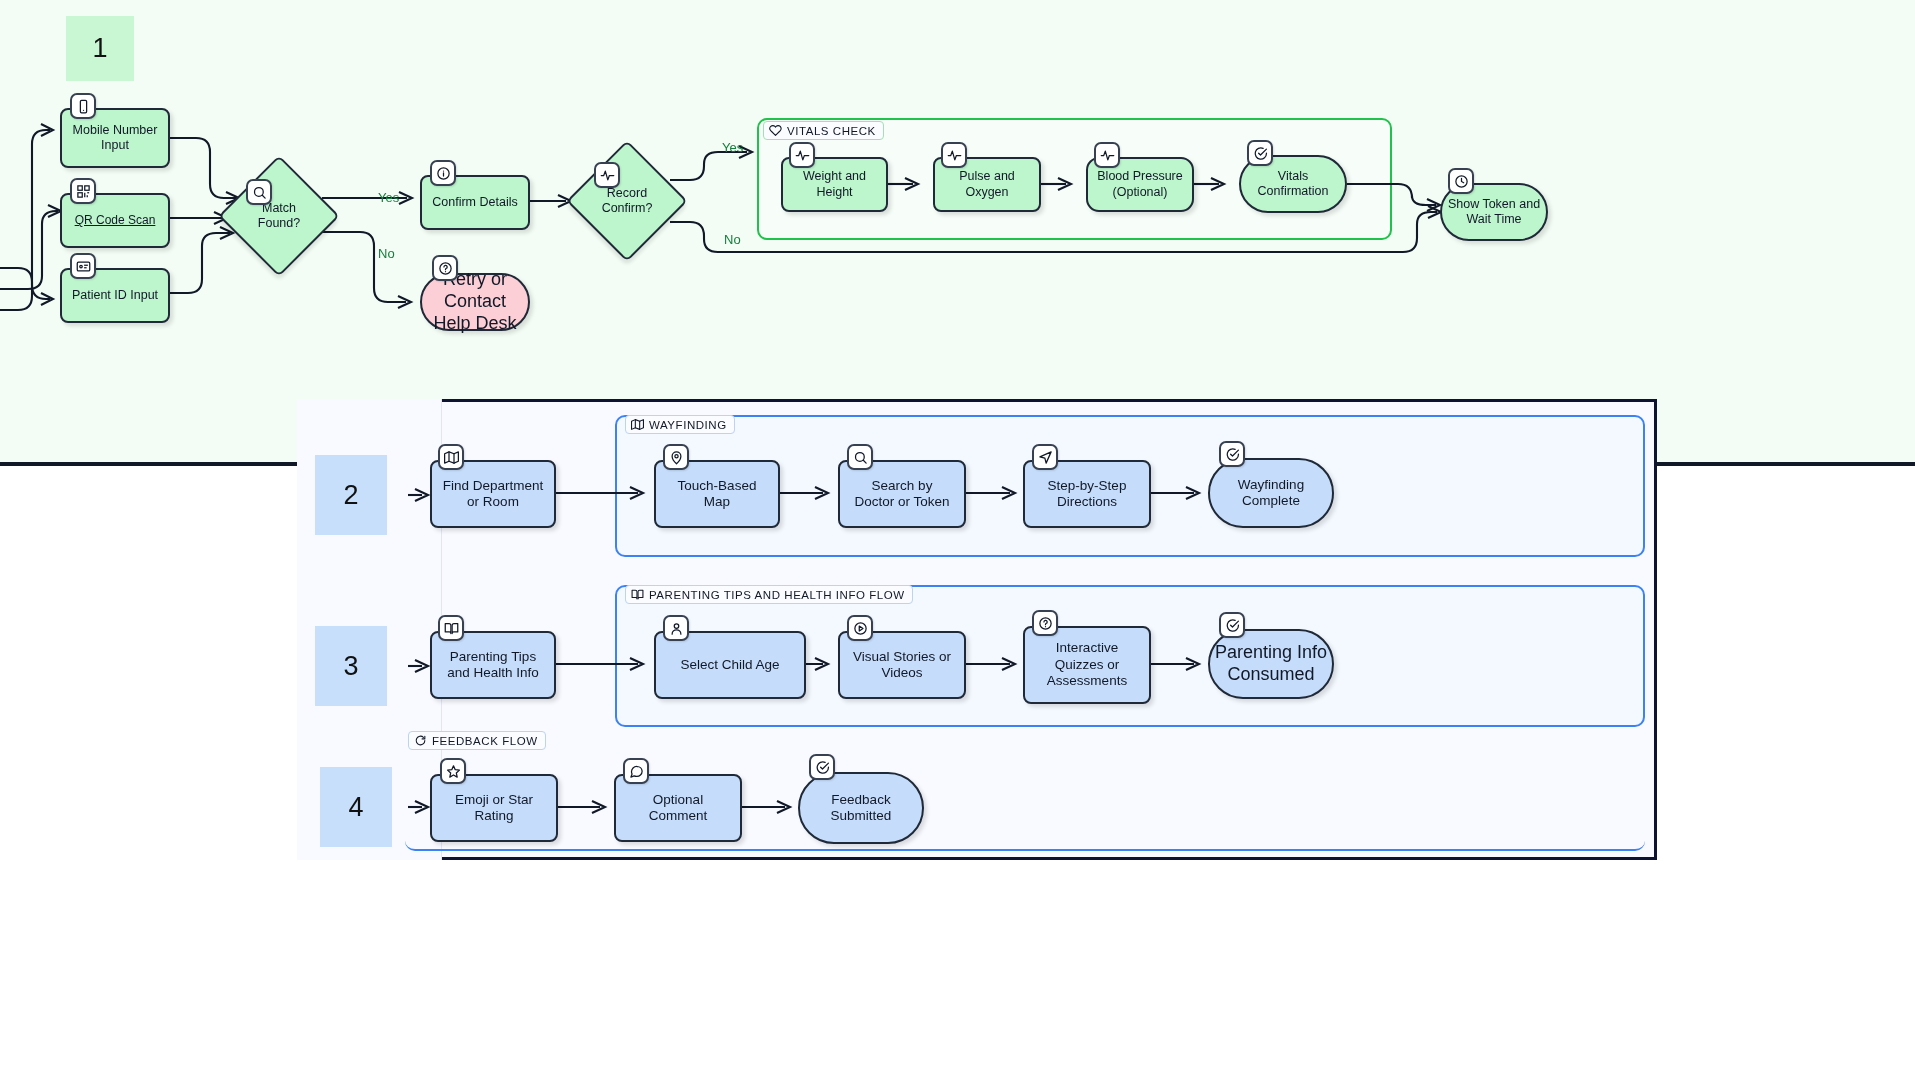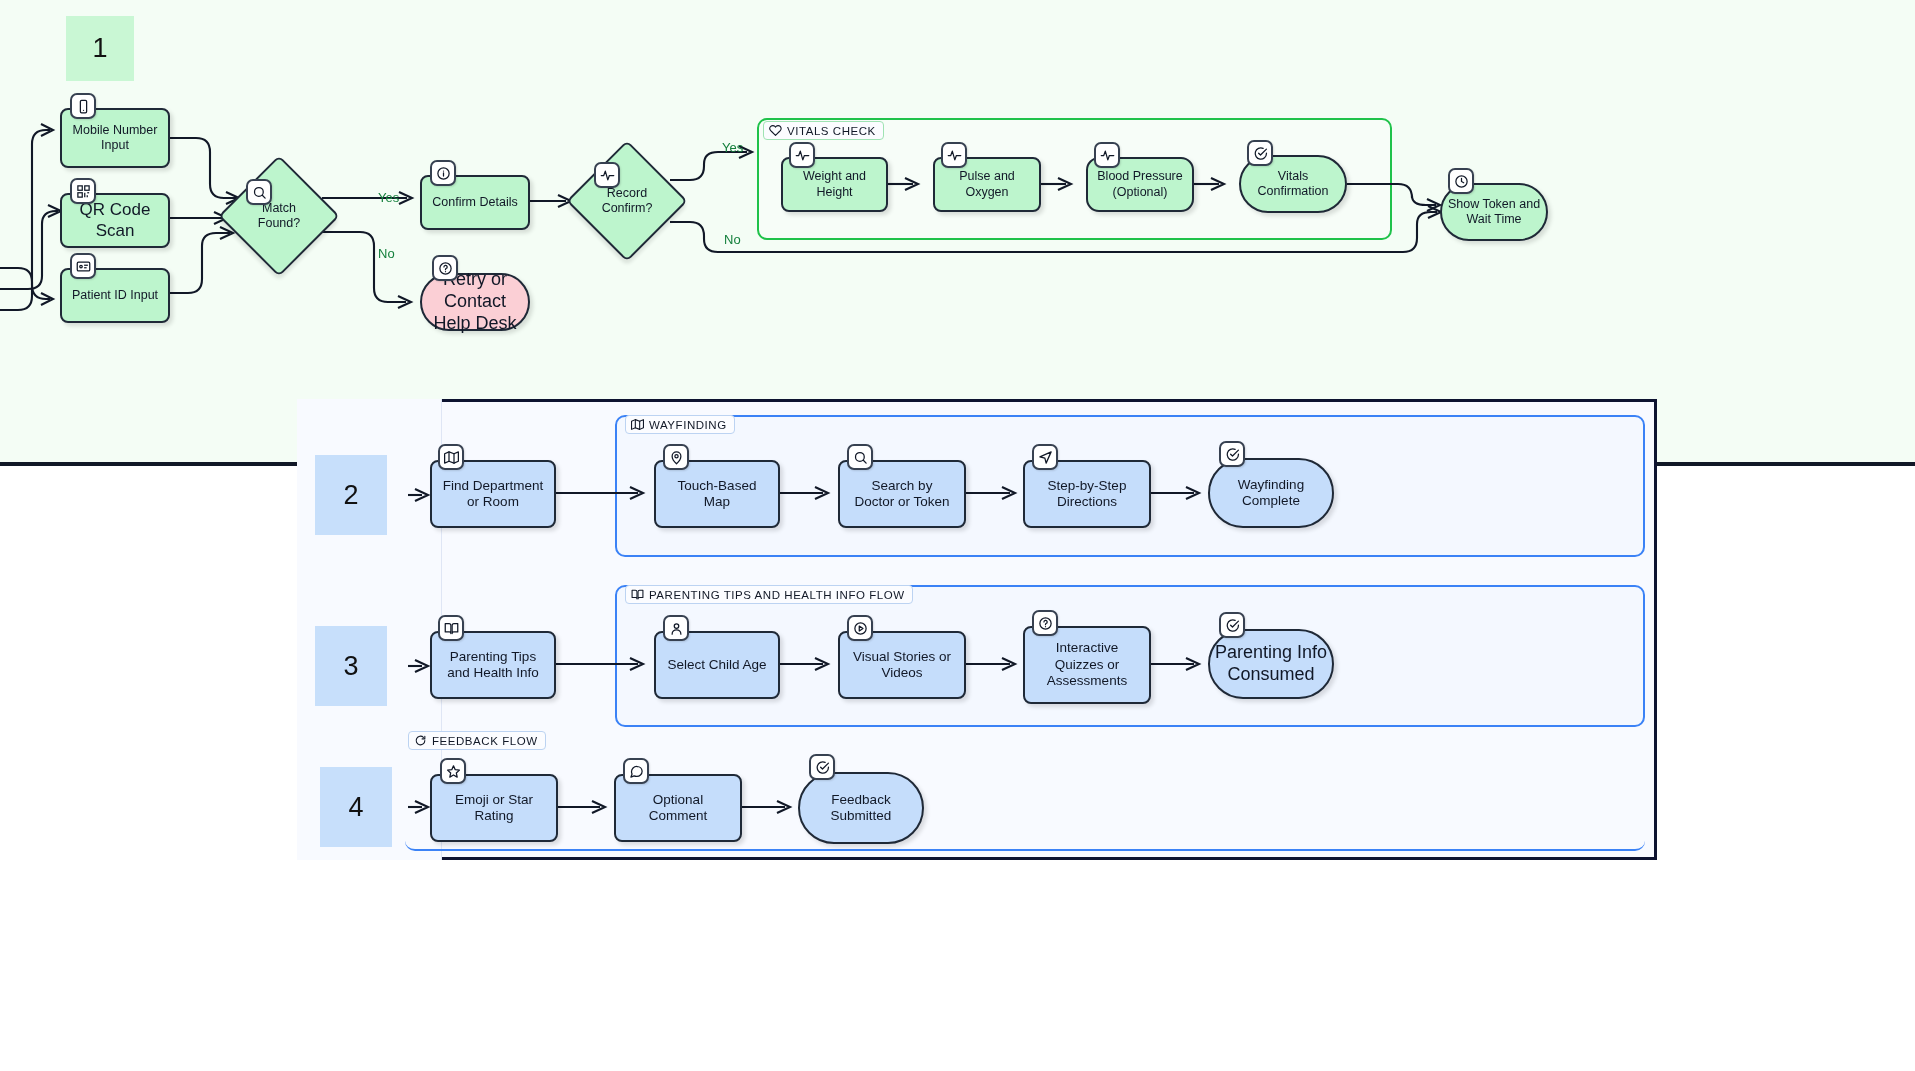--- a/index.html
+++ b/index.html
@@ -198,21 +198,21 @@
 Input</div>
   </div>
   <div class="chip" style="left:70px; top:93px;">
     <svg viewBox="0 0 24 24" fill="none" stroke="#111827" stroke-width="2" stroke-linecap="round" stroke-linejoin="round">
         <rect x="7" y="2" width="10" height="20" rx="2"></rect>
         <line x1="12" y1="18" x2="12" y2="18"></line>
       </svg>
   </div>
 
   <div class="node green" style="left:60px; top:193px; width:110px; height:55px;">
-    <div style="font-size:17px;">QR Code Scan</div>
+    <div style="font-size:12px;text-decoration:underline;">QR Code Scan</div>
   </div>
   <div class="chip" style="left:70px; top:178px;">
     <svg viewBox="0 0 24 24" fill="none" stroke="#111827" stroke-width="2">
         <rect x="3" y="3" width="7" height="7"></rect>
         <rect x="14" y="3" width="7" height="7"></rect>
         <rect x="3" y="14" width="7" height="7"></rect>
         <line x1="14" y1="14" x2="14" y2="21"></line>
         <line x1="18" y1="14" x2="21" y2="14"></line>
         <line x1="18" y1="18" x2="18" y2="21"></line>
       </svg>
@@ -466,21 +466,21 @@
   <div style="white-space:pre-line; font-size:13.5px;">Parenting Tips
 and Health Info</div>
 </div>
 <div class="abs chip" style="left:438px; top:615px;">
   <svg viewBox="0 0 24 24" fill="none" stroke="#111827" stroke-width="2" stroke-linecap="round" stroke-linejoin="round">
       <path d="M2 4h6a3 3 0 0 1 3 3v13a2.5 2.5 0 0 0-2.5-2.5H2z"></path>
       <path d="M22 4h-6a3 3 0 0 0-3 3v13a2.5 2.5 0 0 1 2.5-2.5H22z"></path>
     </svg>
 </div>
 
-<div class="abs node blue" style="left:654px; top:631px; width:126px; height:68px;">
+<div class="abs node blue" style="left:654px; top:631px; width:152px; height:68px;">
   <div style="font-size:13.5px;">Select Child Age</div>
 </div>
 <div class="abs chip" style="left:663px; top:615px;">
   <svg viewBox="0 0 24 24" fill="none" stroke="#111827" stroke-width="2" stroke-linecap="round" stroke-linejoin="round">
       <circle cx="12" cy="8" r="3.6"></circle>
       <path d="M5 21a7 7 0 0 1 14 0"></path>
     </svg>
 </div>
 
 <div class="abs node blue" style="left:838px; top:631px; width:128px; height:68px;">

